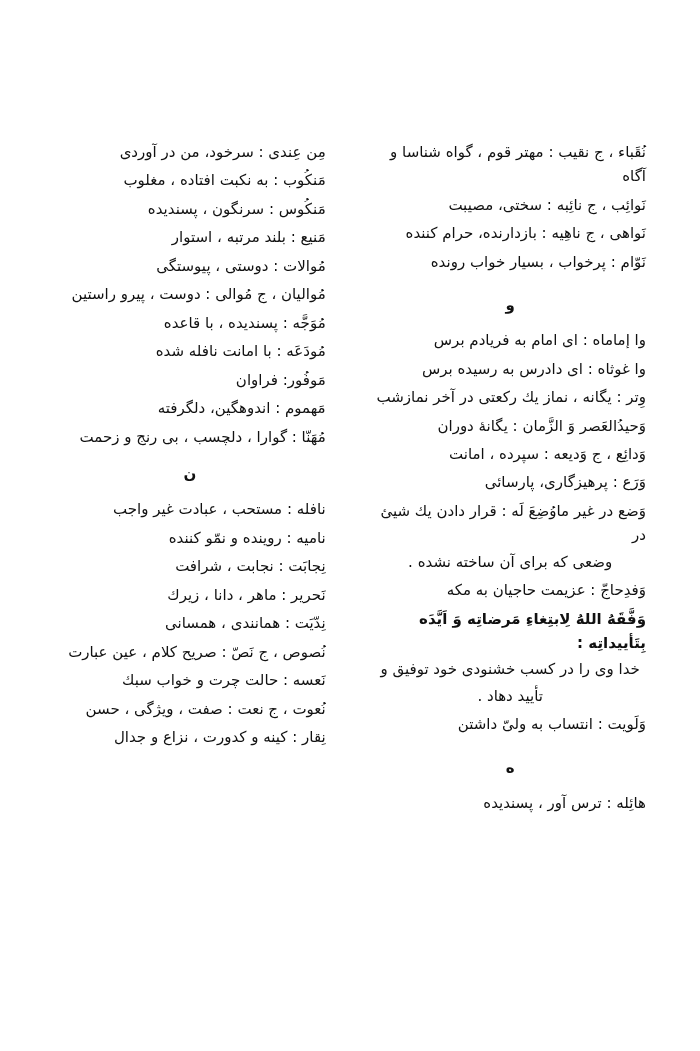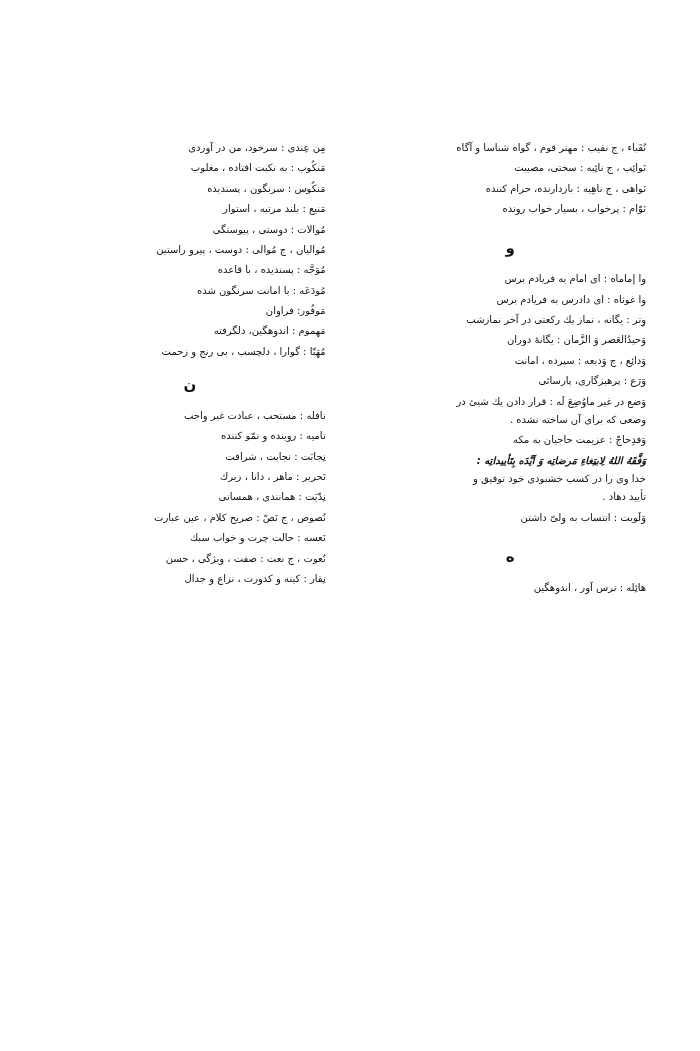--- a/index.html
+++ b/index.html
@@ -31,57 +31,57 @@
   .col {
     width: 46%;
     box-sizing: border-box;
   }
   .col-right { padding-left: 8px; }
   .col-left  { padding-right: 8px; }
 
   .entry {
     direction: rtl;
     text-align: right;
-    font-size: 10px;
+    font-size: 15px;
     line-height: 1.62;
     margin: 0 0 4.2px 0;
     white-space: normal;
     letter-spacing: 0.1px;
   }
   .section-letter {
     text-align: center;
     font-size: 15px;
     font-weight: bold;
     margin: 16px 0 14px 0;
     direction: rtl;
   }
   .section-letter.tight-top { margin-top: 22px; }
   .entry.cont {
     margin-top: -2px;
+    text-align: center;
   }
   .entry.bold-line {
     font-weight: bold;
-    font-style: italic;
   }
 </style>
 </head>
 <body>
 
 <div class="page">
   <div class="columns">
 
     <div class="col col-right">
       <div class="entry">مِن عِندی : سرخود، من در آوردی</div>
       <div class="entry">مَنكُوب : به نكبت افتاده ، مغلوب</div>
       <div class="entry">مَنكُوس : سرنگون ، پسندیده</div>
       <div class="entry">مَنیع : بلند مرتبه ، استوار</div>
       <div class="entry">مُوالات : دوستی ، پیوستگی</div>
       <div class="entry">مُوالیان ، ج مُوالی : دوست ، پیرو راستین</div>
       <div class="entry">مُوَجَّه : پسندیده ، با قاعده</div>
-      <div class="entry">مُودَعَه : با امانت سرنگون شده</div>
+      <div class="entry">مُودَعَه : با امانت نافله شده</div>
       <div class="entry">مَوفُور: فراوان</div>
       <div class="entry">مَهموم : اندوهگین، دلگرفته</div>
       <div class="entry">مُهَنّا : گوارا ، دلچسب ، بی رنج و زحمت</div>
 
       <div class="section-letter">ن</div>
 
       <div class="entry">نافله : مستحب ، عبادت غیر واجب</div>
       <div class="entry">نامیه : روینده و نمّو كننده</div>
       <div class="entry">نِجابَت : نجابت ، شرافت</div>
       <div class="entry">نَحریر : ماهر ، دانا ، زیرك</div>
@@ -94,32 +94,32 @@
 
     <div class="col col-left">
       <div class="entry">نُقَباء ، ج نقیب : مهتر قوم ، گواه شناسا و آگاه</div>
       <div class="entry">نَوائِب ، ج نائِبه : سختی، مصیبت</div>
       <div class="entry">نَواهی ، ج ناهِیه : بازدارنده، حرام كننده</div>
       <div class="entry">نَوّام : پرخواب ، بسیار خواب رونده</div>
 
       <div class="section-letter tight-top">و</div>
 
       <div class="entry">وا إماماه : ای امام به فریادم برس</div>
-      <div class="entry">وا غوثاه : ای دادرس به فریادم برس</div>
+      <div class="entry">وا غوثاه : ای دادرس به رسیده برس</div>
       <div class="entry">وِتر : یگانه ، نماز یك ركعتی در آخر نمازشب</div>
       <div class="entry">وَحیدُالعَصر وَ الزَّمان : یگانهٔ دوران</div>
       <div class="entry">وَدائِع ، ج وَدیعه : سپرده ، امانت</div>
       <div class="entry">وَرَع : پرهیزگاری، پارسائی</div>
       <div class="entry">وَضع در غیر ماوُضِعَ لَه : قرار دادن یك شیئ در</div>
       <div class="entry cont">وضعی كه برای آن ساخته نشده .</div>
       <div class="entry">وَفدِحاجّ : عزیمت حاجیان به مكه</div>
       <div class="entry bold-line">وَفَّقَهُ اللهُ لِابتِغاءِ مَرضاتِه وَ اَیَّدَه بِتَأییداتِه :</div>
       <div class="entry cont">خدا وی را در كسب خشنودی خود توفیق و</div>
       <div class="entry cont">تأیید دهاد .</div>
       <div class="entry">وَلَویت : انتساب به ولیّ داشتن</div>
 
       <div class="section-letter tight-top">ه</div>
 
-      <div class="entry">هائِله : ترس آور ، اندوهگین</div>
+      <div class="entry">هائِله : ترس آور ، پسندیده</div>
     </div>
 
   </div>
 </div>
 
 </body></html>

